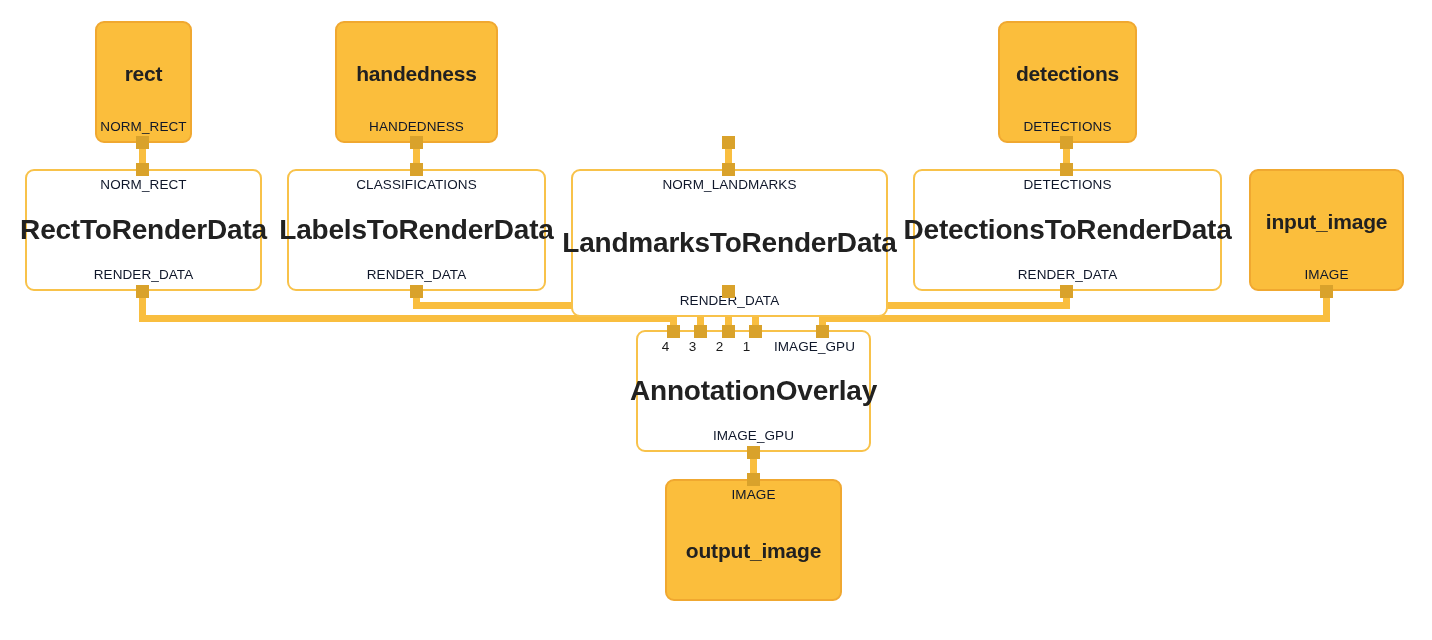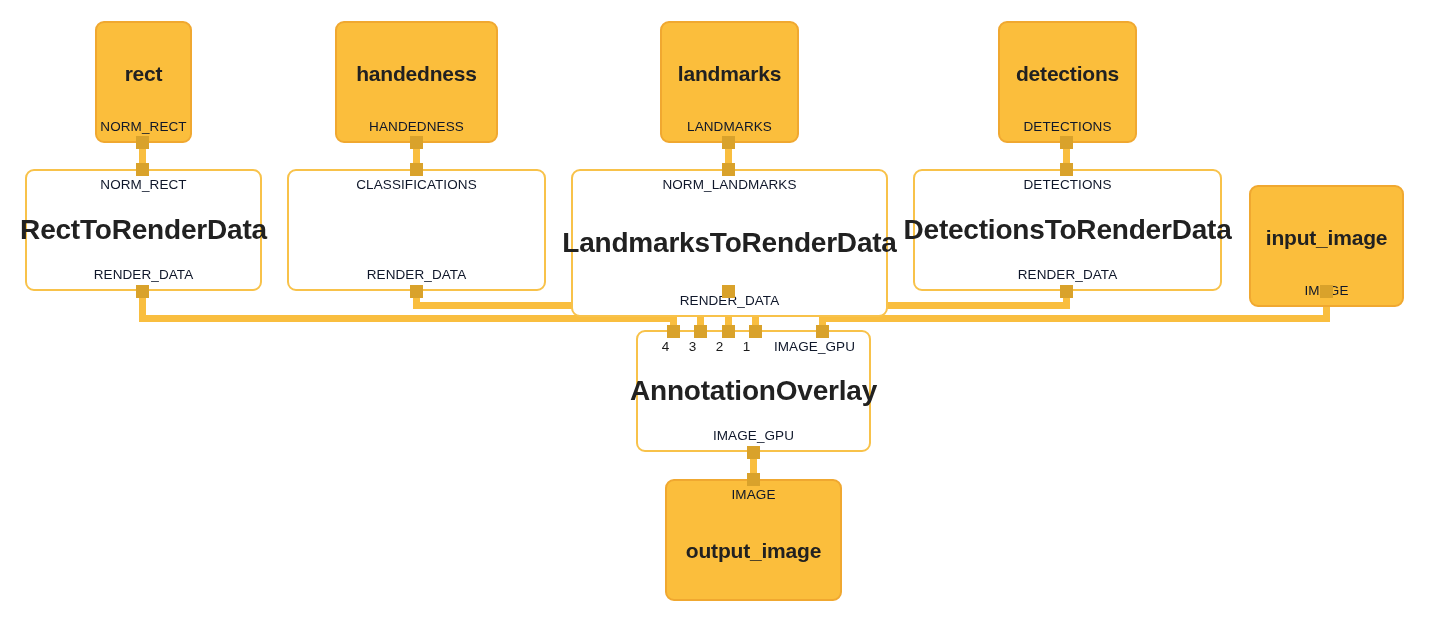--- a/index.html
+++ b/index.html
@@ -179,41 +179,32 @@
   <div class="node source" style="left:335px; top:21px; width:163px; height:122px;">
     <div class="top-ports"></div>
     <div class="title-row">
       <span class="title">handedness</span>
     </div>
     <div class="bottom-ports">
       <span class="port-label">HANDEDNESS</span>
     </div>
   </div>
 
-  <div class="node source" style="left:660px; top:21px; width:139px; height:122px;">
-    <div class="top-ports"></div>
-    <div class="title-row">
-      <span class="title">landmarks</span>
-    </div>
-    <div class="bottom-ports">
-      <span class="port-label">LANDMARKS</span>
-    </div>
-  </div>
 
   <div class="node source" style="left:998px; top:21px; width:139px; height:122px;">
     <div class="top-ports"></div>
     <div class="title-row">
       <span class="title">detections</span>
     </div>
     <div class="bottom-ports">
       <span class="port-label">DETECTIONS</span>
     </div>
   </div>
 
-  <div class="node source" style="left:1249px; top:169px; width:155px; height:122px;margin-top:16px;">
+  <div class="node source" style="left:1249px; top:169px; width:155px; height:122px;">
     <div class="top-ports"></div>
     <div class="title-row">
       <span class="title">input_image</span>
     </div>
     <div class="bottom-ports">
       <span class="port-label">IMAGE</span>
     </div>
   </div>
 
   <div class="node calculator" style="left:25px; top:169px; width:237px; height:122px;">
@@ -224,20 +215,23 @@
       <span class="title">RectToRenderData</span>
     </div>
     <div class="bottom-ports">
       <span class="port-label">RENDER_DATA</span>
     </div>
   </div>
 
   <div class="node calculator" style="left:287px; top:169px; width:259px; height:122px;">
     <div class="top-ports">
       <span class="port-label">CLASSIFICATIONS</span>
+    </div>
+    <div class="title-row">
+      <span class="title">LabelsToRenderData</span>
     </div>
     <div class="bottom-ports">
       <span class="port-label">RENDER_DATA</span>
     </div>
   </div>
 
   <div class="node calculator" style="left:571px; top:169px; width:317px; height:148px;">
     <div class="top-ports">
       <span class="port-label">NORM_LANDMARKS</span>
     </div>

